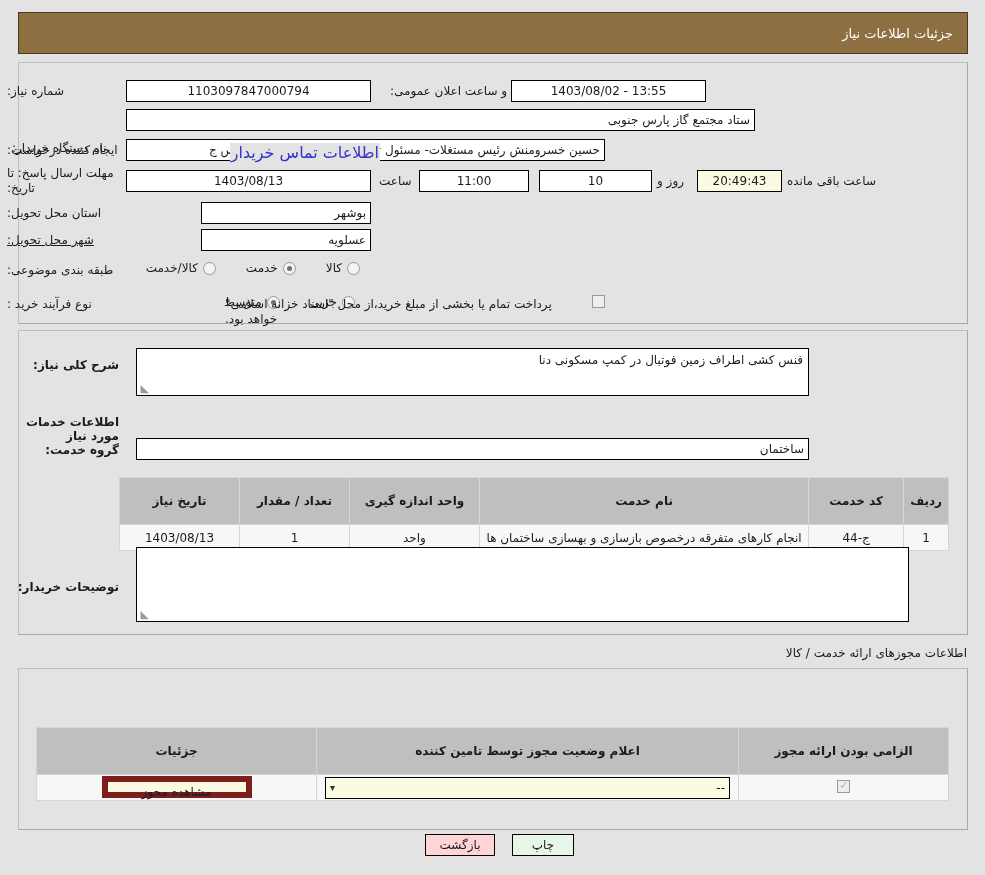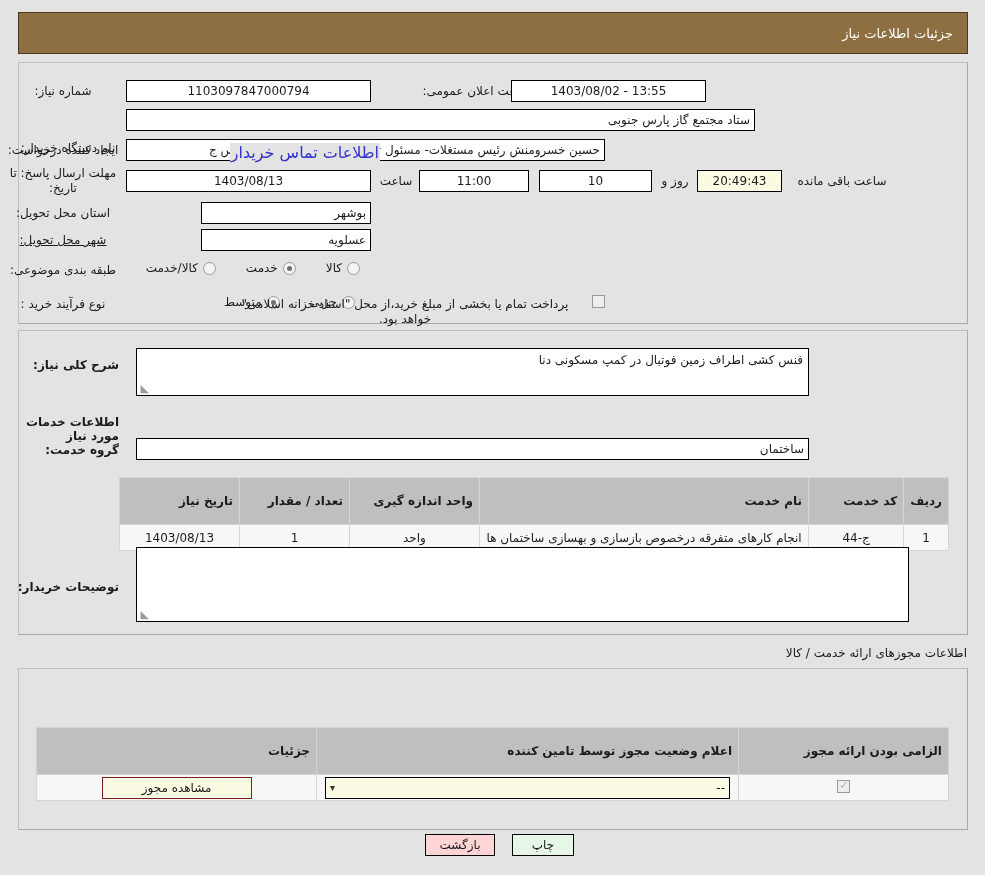--- a/index.html
+++ b/index.html
@@ -43,21 +43,21 @@
     position: absolute; background: transparent;
     border: 1px solid #a8a8a8;
     border-top-color: #bdbdbd; border-left-color: #bdbdbd;
     z-index: 2;
   }
   #panel-top    { left: 18px; top: 62px;  width: 950px; height: 262px; }
   #panel-mid    { left: 18px; top: 330px; width: 950px; height: 305px; }
   #panel-bottom { left: 18px; top: 668px; width: 950px; height: 162px; }
 
   .lbl {
-    position: absolute; text-align: center; font-size: 12px;
+    position: absolute; text-align: left; font-size: 12px;
     color: #1b1b1b; line-height: 15px; z-index: 4;
   }
 
   .fld {
     position: absolute; background: #ffffff;
     border: 1px solid #000000;
     font-family: "DejaVu Sans", sans-serif; font-size: 12px;
     color: #1b1b1b; line-height: 20px; height: 22px;
     padding: 0 4px; text-align: right; z-index: 4; overflow: hidden;
     white-space: nowrap;
@@ -104,21 +104,21 @@
   }
 
   
   .tbl {
     position: absolute; border-collapse: collapse; z-index: 4;
     background: #ffffff; font-size: 12px;
   }
   .tbl th {
     background: #bfbfbf; border: 1px solid #d5d5d5;
     font-weight: bold; color: #1b1b1b; height: 26px; padding: 16px 6px;
-    text-align: right; font-size: 12px;
+    text-align: center; font-size: 12px;
   }
   .tbl td {
     background: #f7f7f7; border: 1px solid #d5d5d5;
     height: 26px; padding: 0 6px; text-align: center; color: #1b1b1b;
   }
   .tbl td.ltr { direction: ltr; }
 
   .section-title {
     position: absolute; font-size: 12px; font-weight: bold;
     color: #1b1b1b; z-index: 4;
@@ -132,21 +132,21 @@
     width: 100%; height: 22px; background: #fbfbe4;
     border: 1px solid #000; font-size: 12px; color: #1b1b1b;
     text-align: right; padding: 0 4px;
     display: flex; align-items: center; justify-content: space-between;
     direction: ltr;
   }
   .sel .caret { font-size: 10px; color: #333; }
   .sel .val { flex: 1; text-align: right; padding-left: 6px; }
 
   .minibtn {
-    display: inline-block; background: #fbfbe4; border: 1px solid #7f1d1d;
+    display: inline-block; background: #fbfbe4; border: 6px solid #7f1d1d;
     color: #1b1b1b; font-size: 12px; height: 22px; line-height: 20px;
     padding: 0 10px; min-width: 150px; text-align: center; cursor: pointer;
   }
 
   
   .footbtn {
     position: absolute; height: 22px; line-height: 20px; text-align: center;
     border: 1px solid #000; font-size: 12px; color: #1b1b1b;
     cursor: pointer; z-index: 4;
   }

